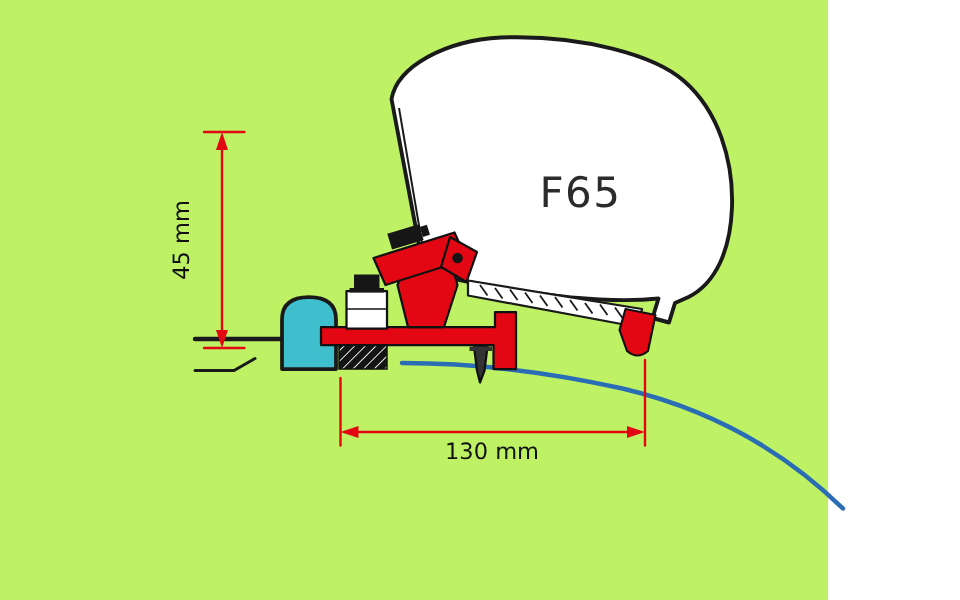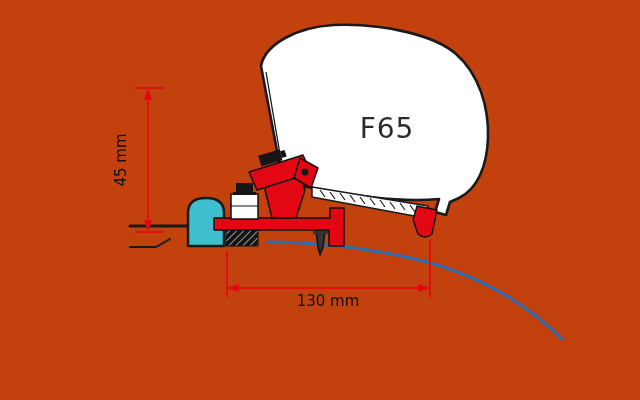--- a/index.html
+++ b/index.html
@@ -6,23 +6,23 @@
     margin: 0;
     padding: 0;
     background: #ffffff;
     width: 640px;
     height: 400px;
     overflow: hidden;
     font-family: "DejaVu Sans", sans-serif;
   }
   .canvas {
     position: relative;
-    width: 640px;
+    width: 552px;
     height: 400px;
-    background: #c2410c;
+    background: #bef264;
   }
   svg text {
     font-family: "DejaVu Sans", "Liberation Sans", sans-serif;
   }
   .model-label {
     font-size: 28px;
     fill: #2b2b2b;
     letter-spacing: 1px;
   }
   .dim-label {

